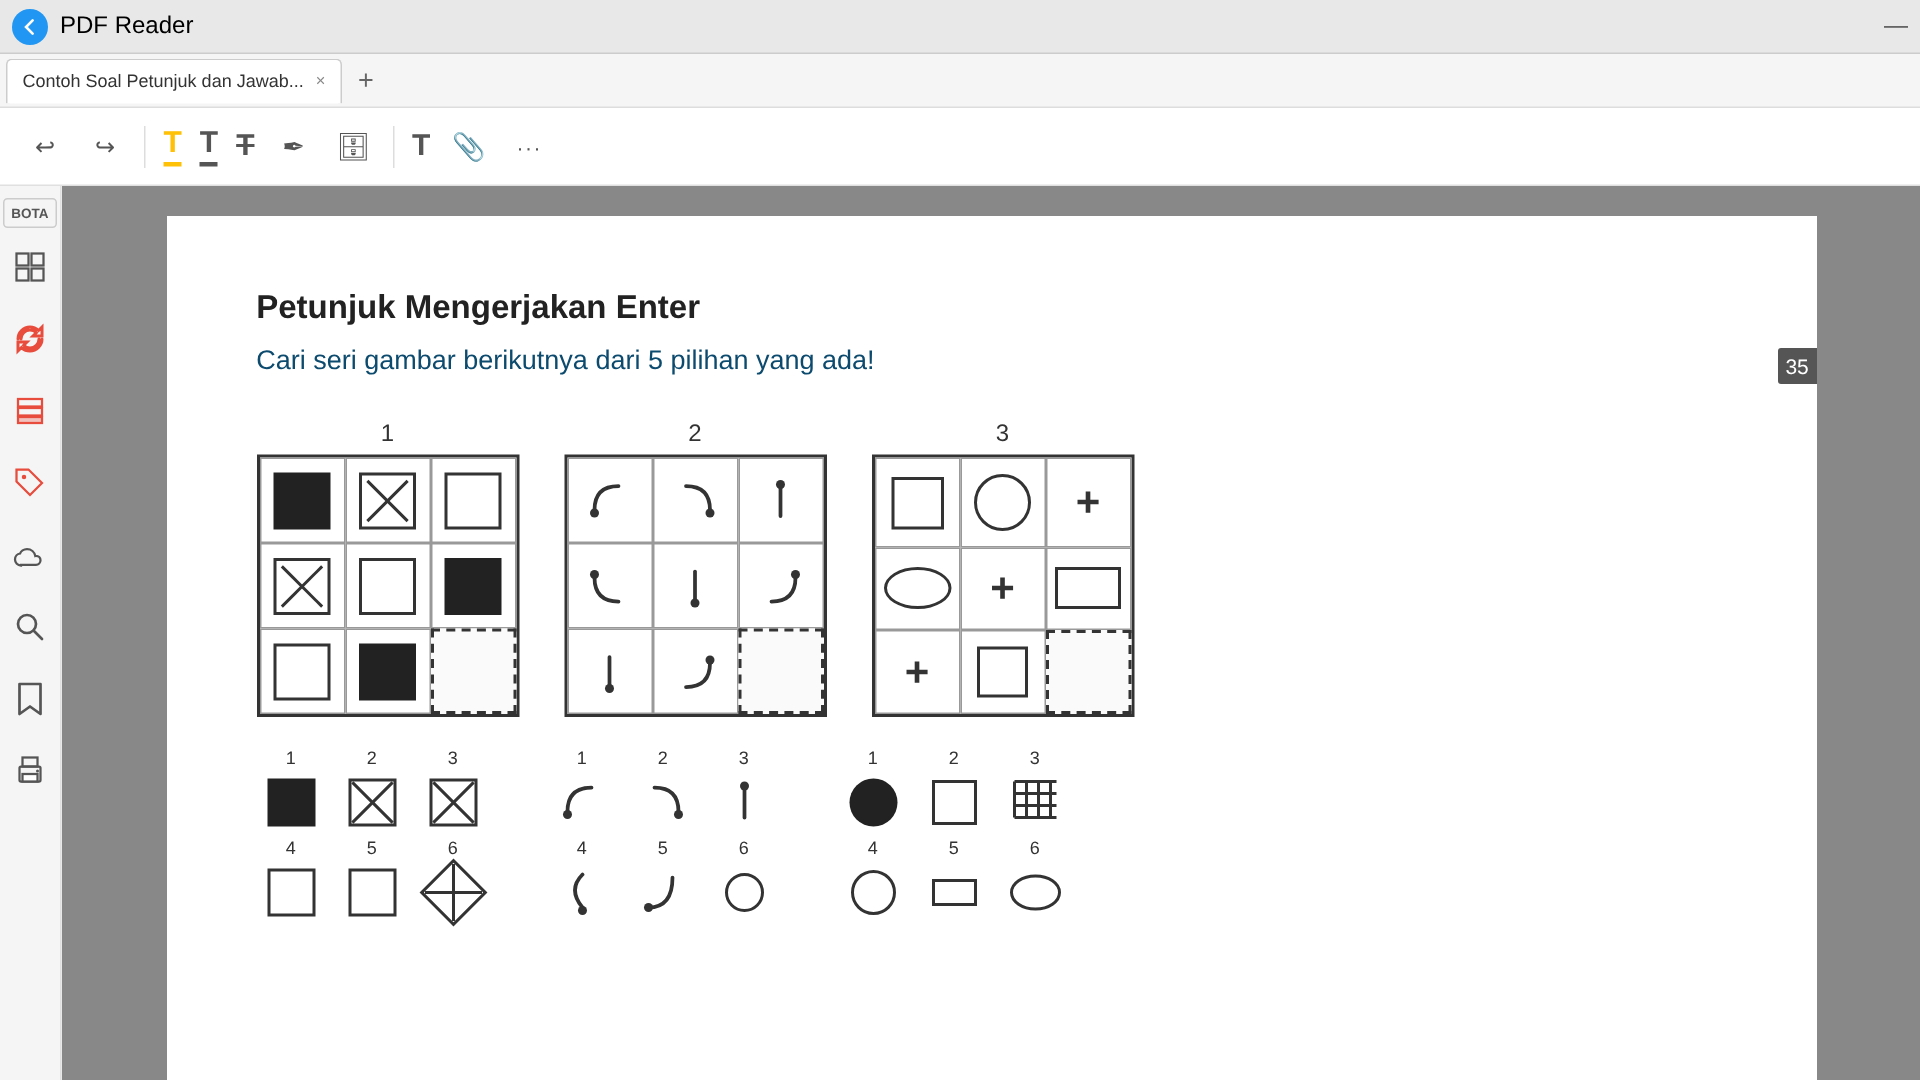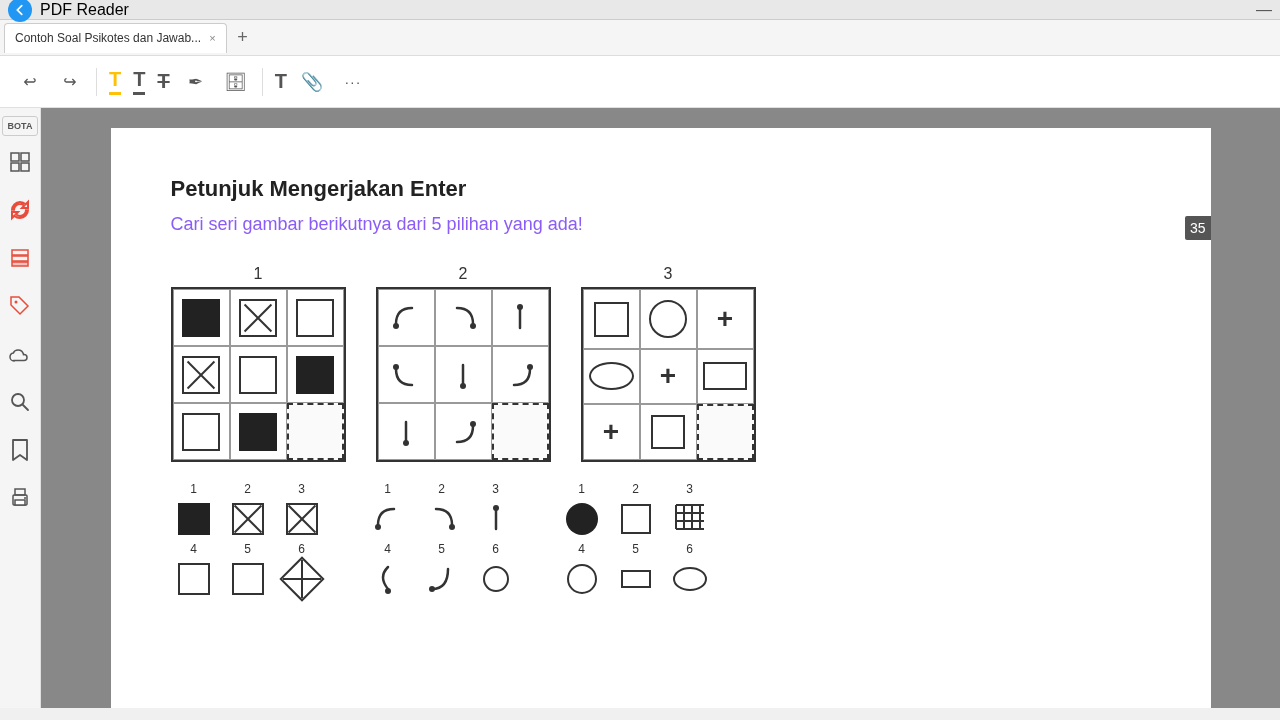--- a/index.html
+++ b/index.html
@@ -1,20 +1,20 @@
 <!DOCTYPE html>
 <html><head>
   <meta charset="utf-8">
   <style>
     * { margin: 0; padding: 0; box-sizing: border-box; }
     body { font-family: 'Segoe UI', Arial, sans-serif; background: #f0f0f0; width: 1280px; height: 720px; overflow: hidden; }
 
     
     .title-bar {
-      height: 20px;
+      height: 36px;
       background: #e8e8e8;
       display: flex;
       align-items: center;
       padding: 0 8px;
       border-bottom: 1px solid #ccc;
     }
     .title-bar-left { display: flex; align-items: center; gap: 8px; }
     .back-btn { width: 24px; height: 24px; background: #2196F3; border-radius: 50%; display: flex; align-items: center; justify-content: center; cursor: pointer; }
     .back-btn svg { fill: white; width: 14px; height: 14px; }
     .title-bar-right { margin-left: auto; }
@@ -155,21 +155,21 @@
       margin-bottom: 16px;
     }
     .subsection-title {
       font-size: 22px;
       font-weight: bold;
       color: #222;
       margin-bottom: 12px;
     }
     .description {
       font-size: 18px;
-      color: #8b5cf6;
+      color: #0c4a6e;
       margin-bottom: 30px;
     }
 
     
     .puzzles-row {
       display: flex;
       gap: 30px;
       margin-bottom: 20px;
     }
     .puzzle-container {
@@ -273,21 +273,21 @@
     </div>
     <span>PDF Reader</span>
   </div>
   <div class="title-bar-right">
     <span class="minimize-btn">—</span>
   </div>
 </div>
 
 <div class="tab-bar">
   <div class="tab">
-    <span>Contoh Soal Psikotes dan Jawab...</span>
+    <span>Contoh Soal Petunjuk dan Jawab...</span>
     <span class="tab-close">×</span>
   </div>
   <div class="tab-add">+</div>
 </div>
 
 <div class="toolbar">
   <div class="toolbar-btn">
     <span>↩</span>
   </div>
   <div class="toolbar-btn">

